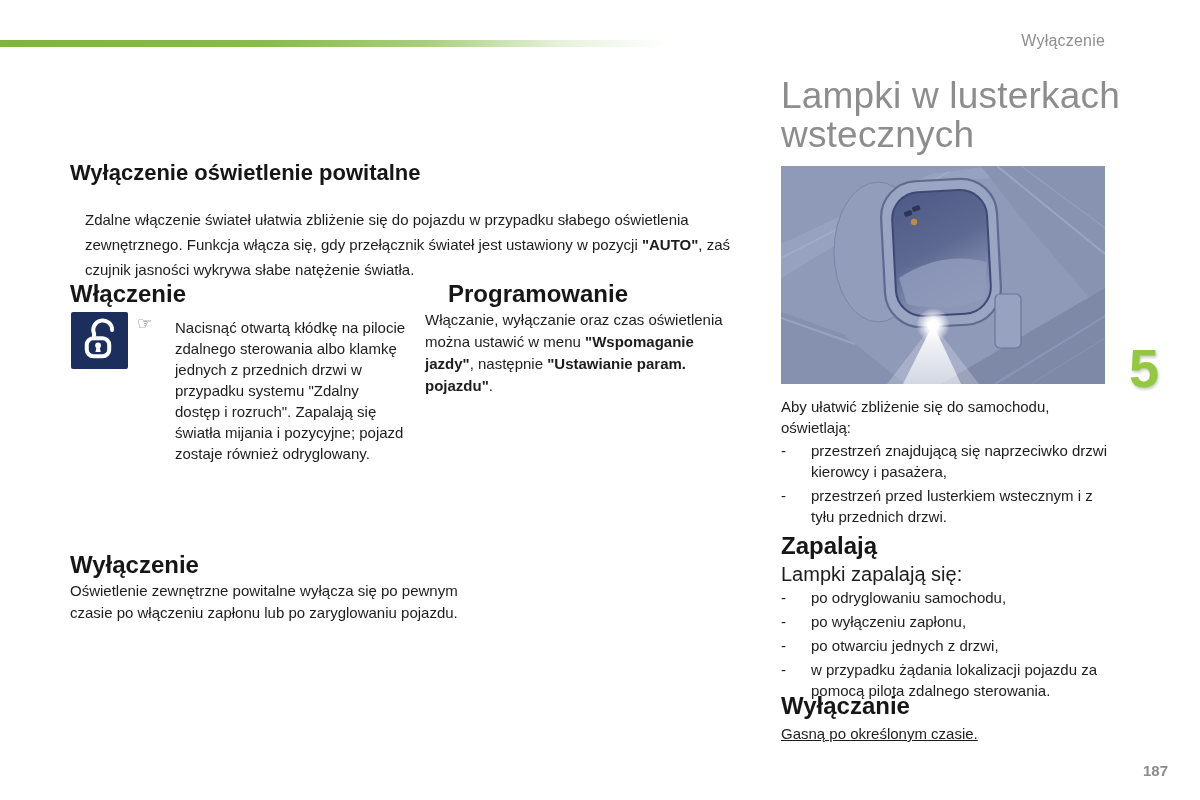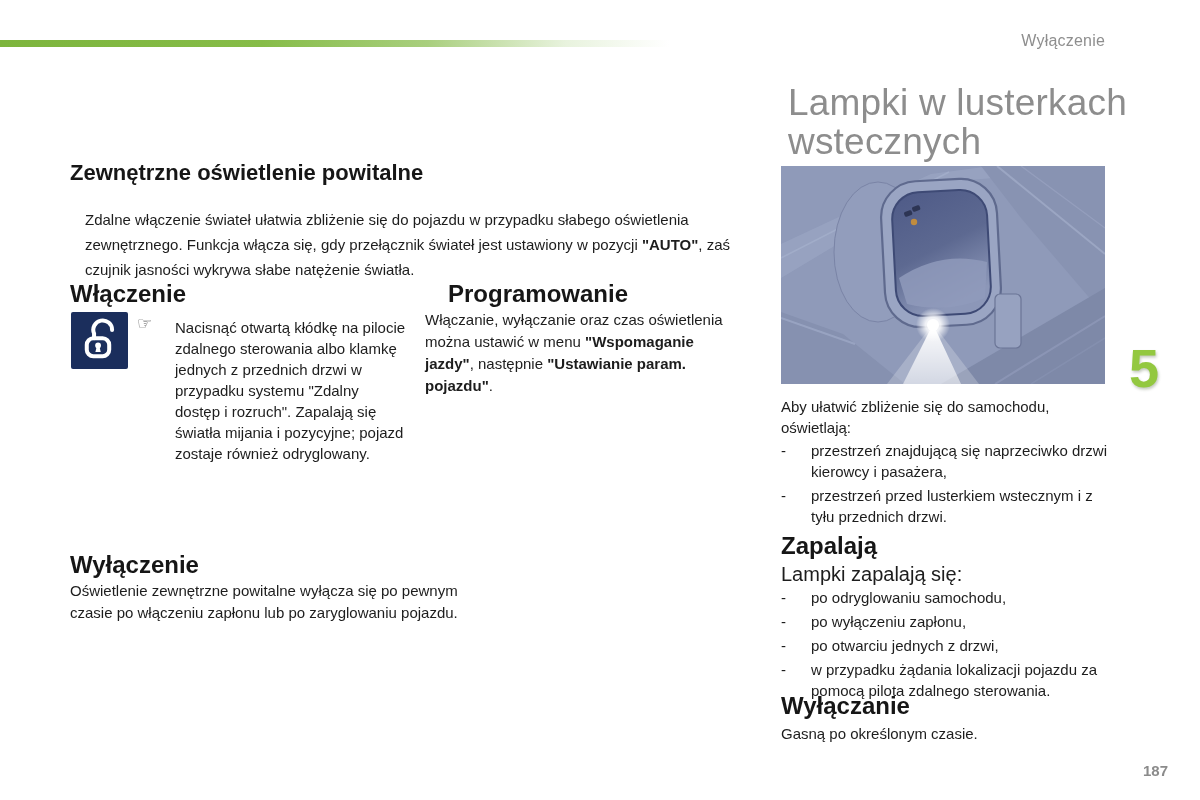--- a/index.html
+++ b/index.html
@@ -8,21 +8,21 @@
     font-family:"Liberation Sans",sans-serif;color:#1d1d1d;
   }
   .green-rule{
     position:absolute;left:0;top:40px;width:690px;height:7px;
     background:linear-gradient(90deg,#7db53d 0%,#86bc48 38%,#a9cf7e 62%,rgba(190,220,160,.35) 82%,rgba(255,255,255,0) 97%);
   }
   .running-header{
     position:absolute;top:32px;right:95px;font-size:16px;color:#8e8e8e;letter-spacing:.2px;
   }
   .page-title{
-    position:absolute;left:781px;top:76px;margin:7px;font-weight:400;
+    position:absolute;left:781px;top:76px;margin:0;font-weight:400;
     font-size:37px;line-height:39px;color:#8d8d8d;letter-spacing:.2px;
   }
   .page-title span{display:block;}
   h2.doc-h1{
     position:absolute;left:70px;top:160px;margin:0;font-size:22px;font-weight:700;color:#161616;
   }
   .intro-par{
     position:absolute;left:70px;top:192px;width:668px;margin:15px;
     font-size:15px;line-height:25px;color:#1d1d1d;
   }
@@ -58,21 +58,21 @@
     position:absolute;left:781px;top:166px;width:324px;height:218px;display:block;
   }
   .aim-par{
     position:absolute;left:781px;top:396px;width:330px;margin:0;
     font-size:15px;line-height:21px;
   }
   .dash-list{position:absolute;margin:0;font-size:15px;line-height:21px;}
   .areas-list{left:781px;top:440px;width:334px;}
   .mir-on-lead{position:absolute;left:781px;top:564px;margin:0;font-size:20px;line-height:21px;}
   .mir-on-list{left:781px;top:587px;width:334px;}
-  .mir-off-body{position:absolute;left:781px;top:723px;margin:0;font-size:15px;line-height:21px;}
+  .mir-off-body{position:absolute;left:781px;top:723px;margin:0;font-size:15px;line-height:21px;text-decoration:underline;}
   .li{display:flex;margin:0 0 3px 0;}
   .li .dash{width:30px;flex:0 0 30px;}
   .li .li-text{flex:1;}
   .chapter-num{
     position:absolute;left:1129px;top:341px;font-size:54px;font-weight:700;color:#93c840;
     text-shadow:1px 2px 3px rgba(40,60,20,.28);line-height:1;
   }
   .page-num{
     position:absolute;right:32px;top:762px;font-size:15px;font-weight:700;color:#8b8b8b;
   }
@@ -85,21 +85,21 @@
 
   <div class="green-rule"></div>
 
   <div class="running-header">Wyłączenie</div>
 
   <h1 class="page-title">
     <span>Lampki w lusterkach</span>
     <span>wstecznych</span>
   </h1>
 
-  <h2 class="doc-h1">Zewnętrzne oświetlenie powitalne</h2>
+  <h2 class="doc-h1">Wyłączenie oświetlenie powitalne</h2>
 
   <p class="intro-par"><span>Zdalne włączenie świateł ułatwia zbliżenie się do pojazdu w przypadku słabego oświetlenia zewnętrznego. Funkcja włącza się, gdy przełącznik świateł jest ustawiony w pozycji </span><span class="b">"AUTO"</span><span>, zaś czujnik jasności wykrywa słabe natężenie światła.</span></p>
 
   <h3 class="sec-h h-on">Włączenie</h3>
 
   <div class="lock-badge">
     <svg width="46" height="46" viewBox="0 0 24 24">
       <path d="M8.9 10.6 L8.9 8.1 A4.9 4.9 0 1 1 18.3 6.2" fill="none" stroke="#ffffff" stroke-width="2.1" stroke-linecap="round"></path>
       <rect x="5.1" y="10.6" width="11.7" height="9.3" rx="3.4" fill="none" stroke="#ffffff" stroke-width="2.1"></rect>
       <circle cx="11" cy="14.3" r="1.5" fill="#ffffff"></circle>

